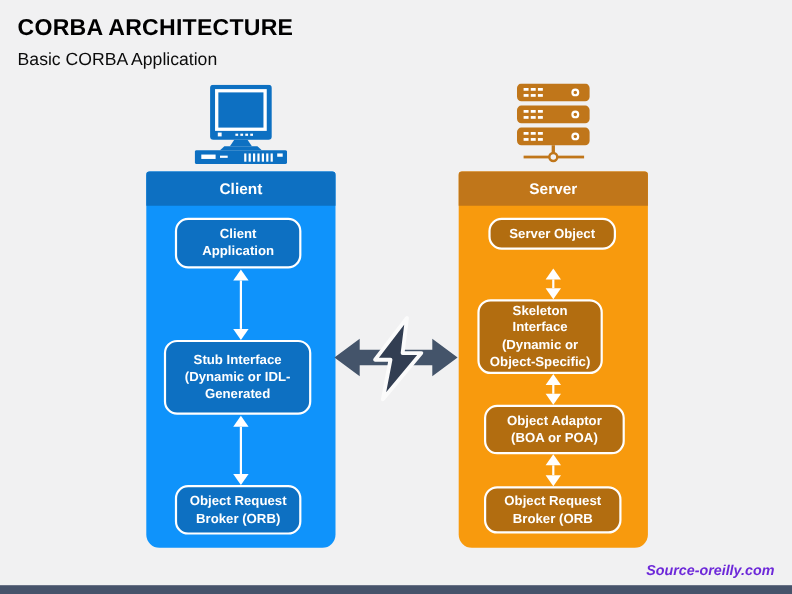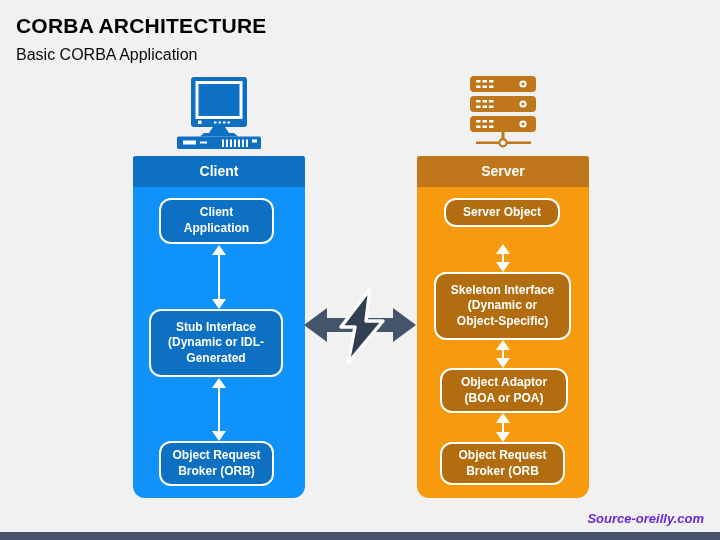--- a/index.html
+++ b/index.html
@@ -121,21 +121,21 @@
     <div class="node" style="left:26px; top:285px; width:115px; height:45px;">Object Request
 Broker (ORB)</div>
   </div>
 
   <div class="column server">
     <div class="col-header">Server</div>
     <div class="node" style="left:27px; top:42px; width:116px; height:29px;">Server Object</div>
     <div class="varrow" style="left:78px; top:88px; height:28px;">
         <div class="shaft"></div>
       </div>
-    <div class="node" style="left:17px; top:116px; width:137px; height:68px;">Skeleton Interface
+    <div class="node" style="left:17px; top:116px; width:114px; height:68px;">Skeleton Interface
 (Dynamic or
 Object-Specific)</div>
     <div class="varrow" style="left:78px; top:184px; height:28px;">
         <div class="shaft"></div>
       </div>
     <div class="node" style="left:23px; top:212px; width:128px; height:45px;">Object Adaptor
 (BOA or POA)</div>
     <div class="varrow" style="left:78px; top:257px; height:29px;">
         <div class="shaft"></div>
       </div>

